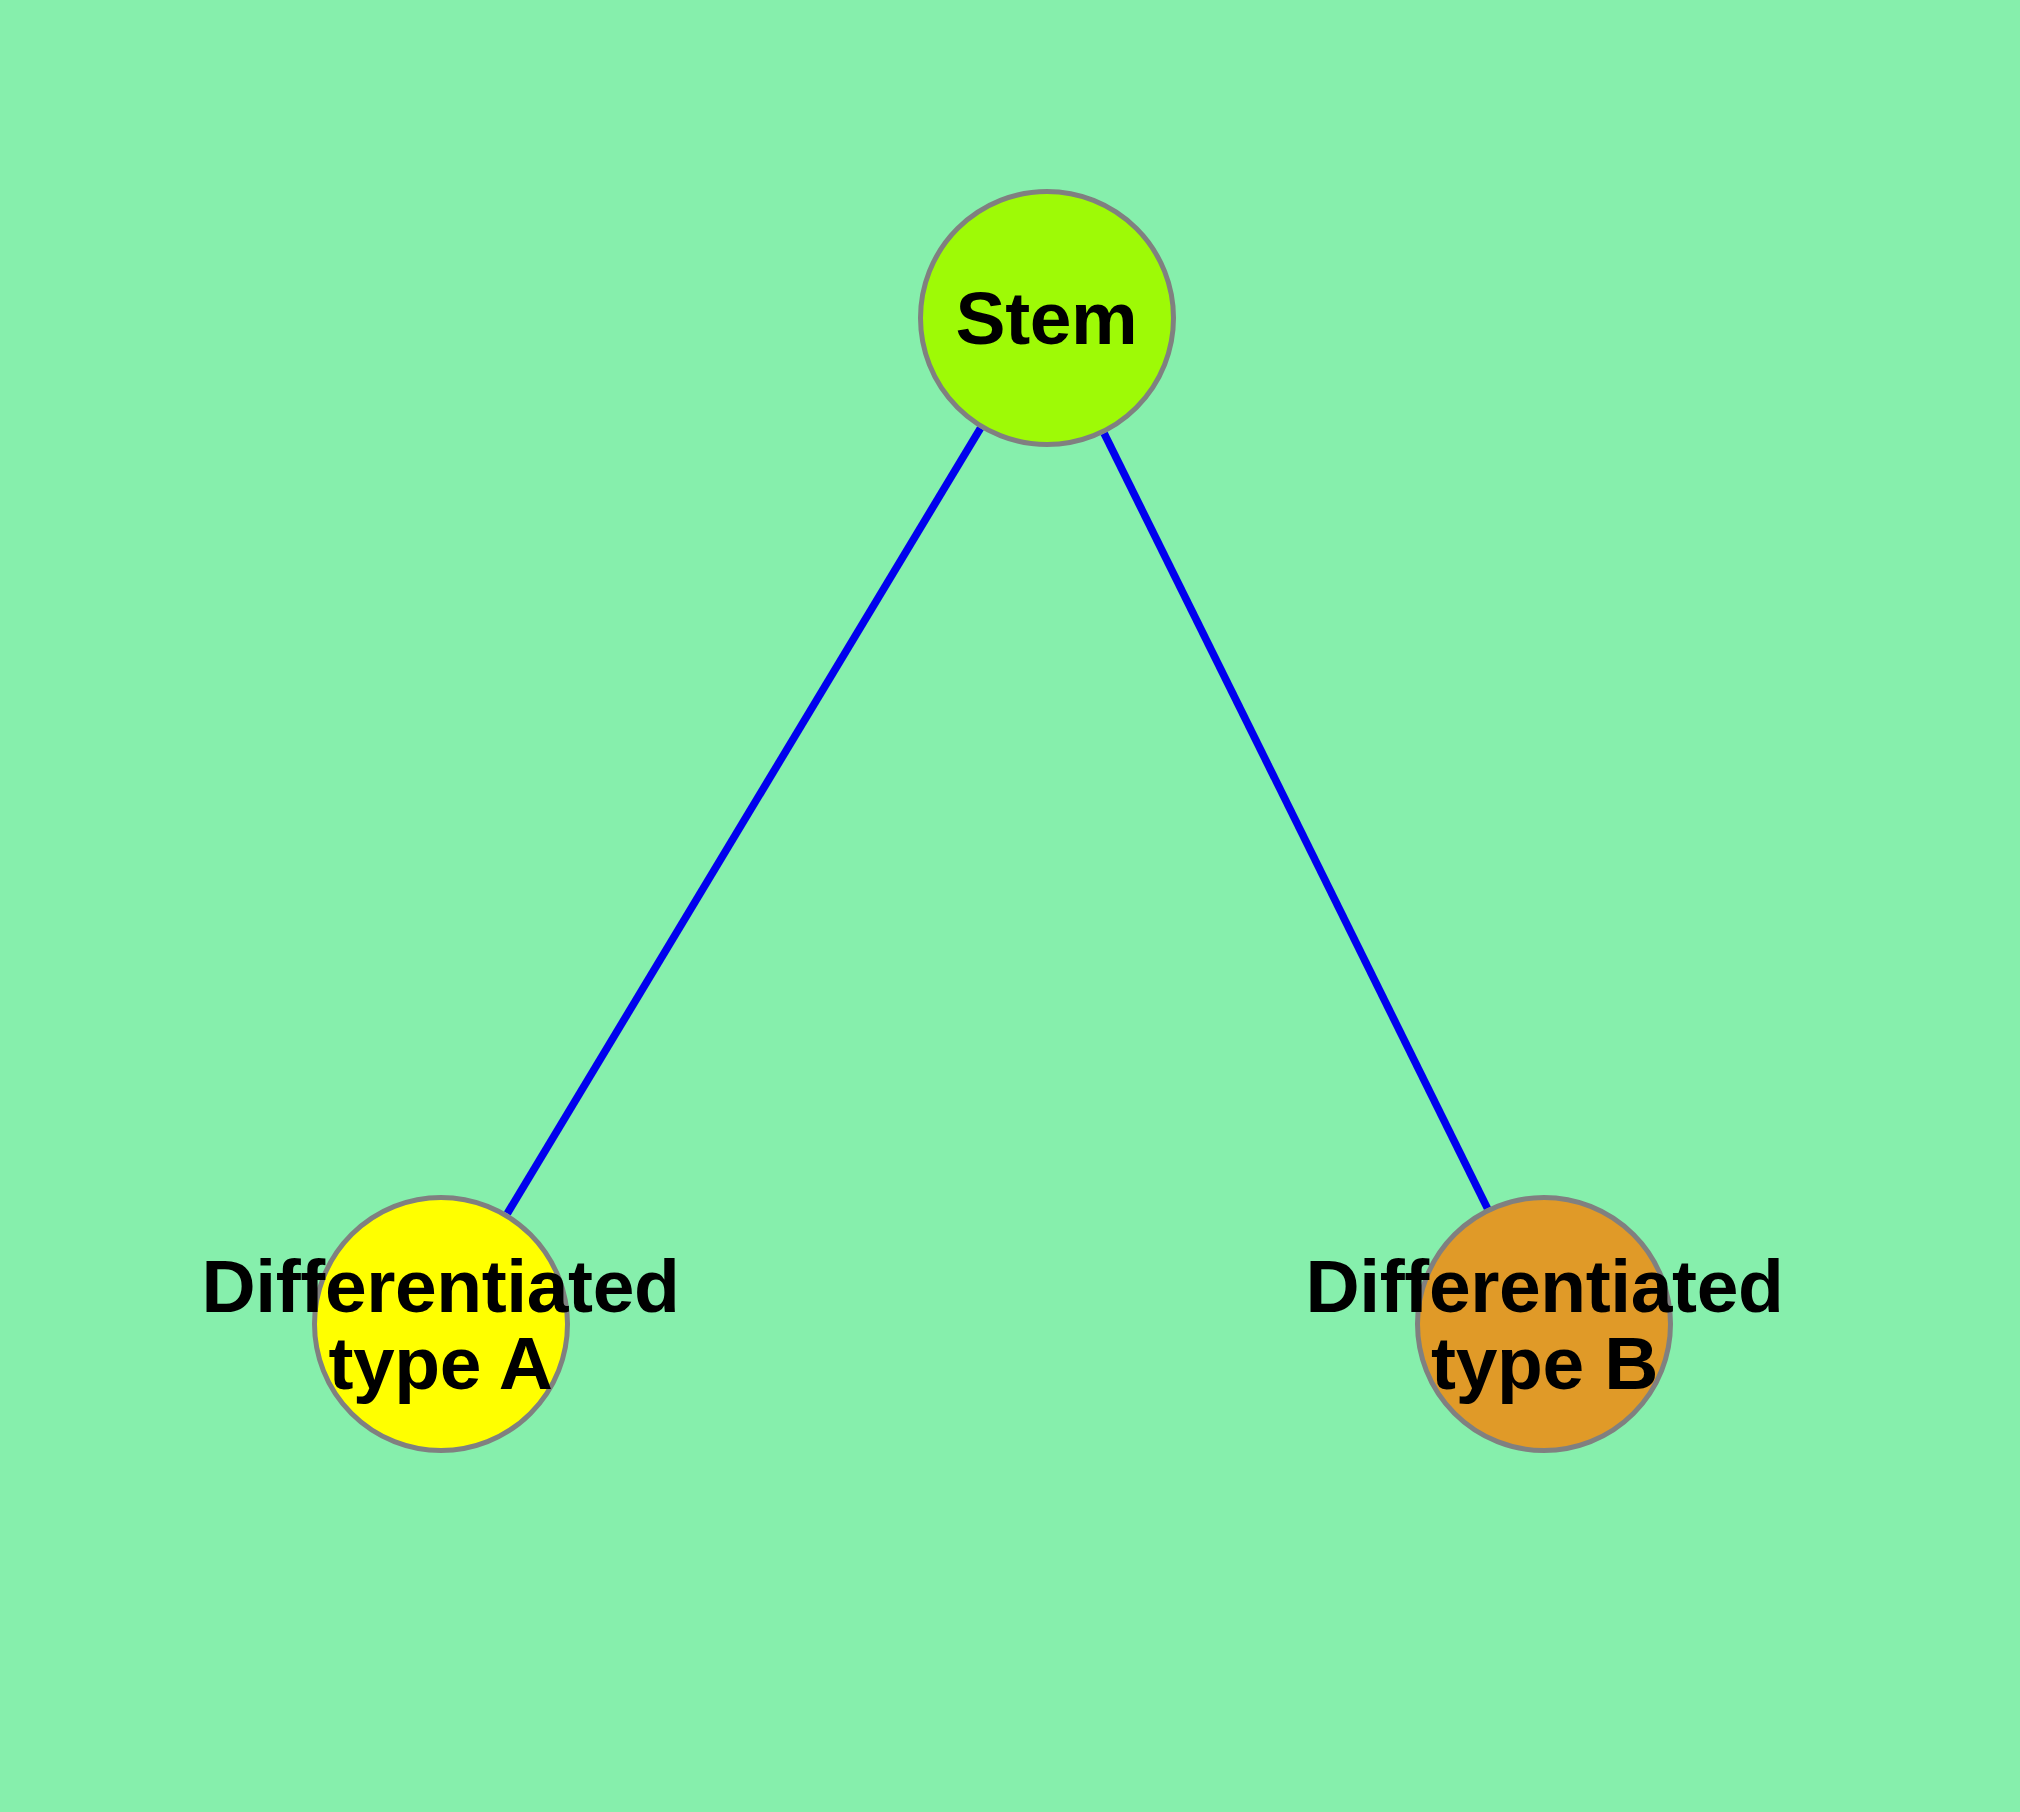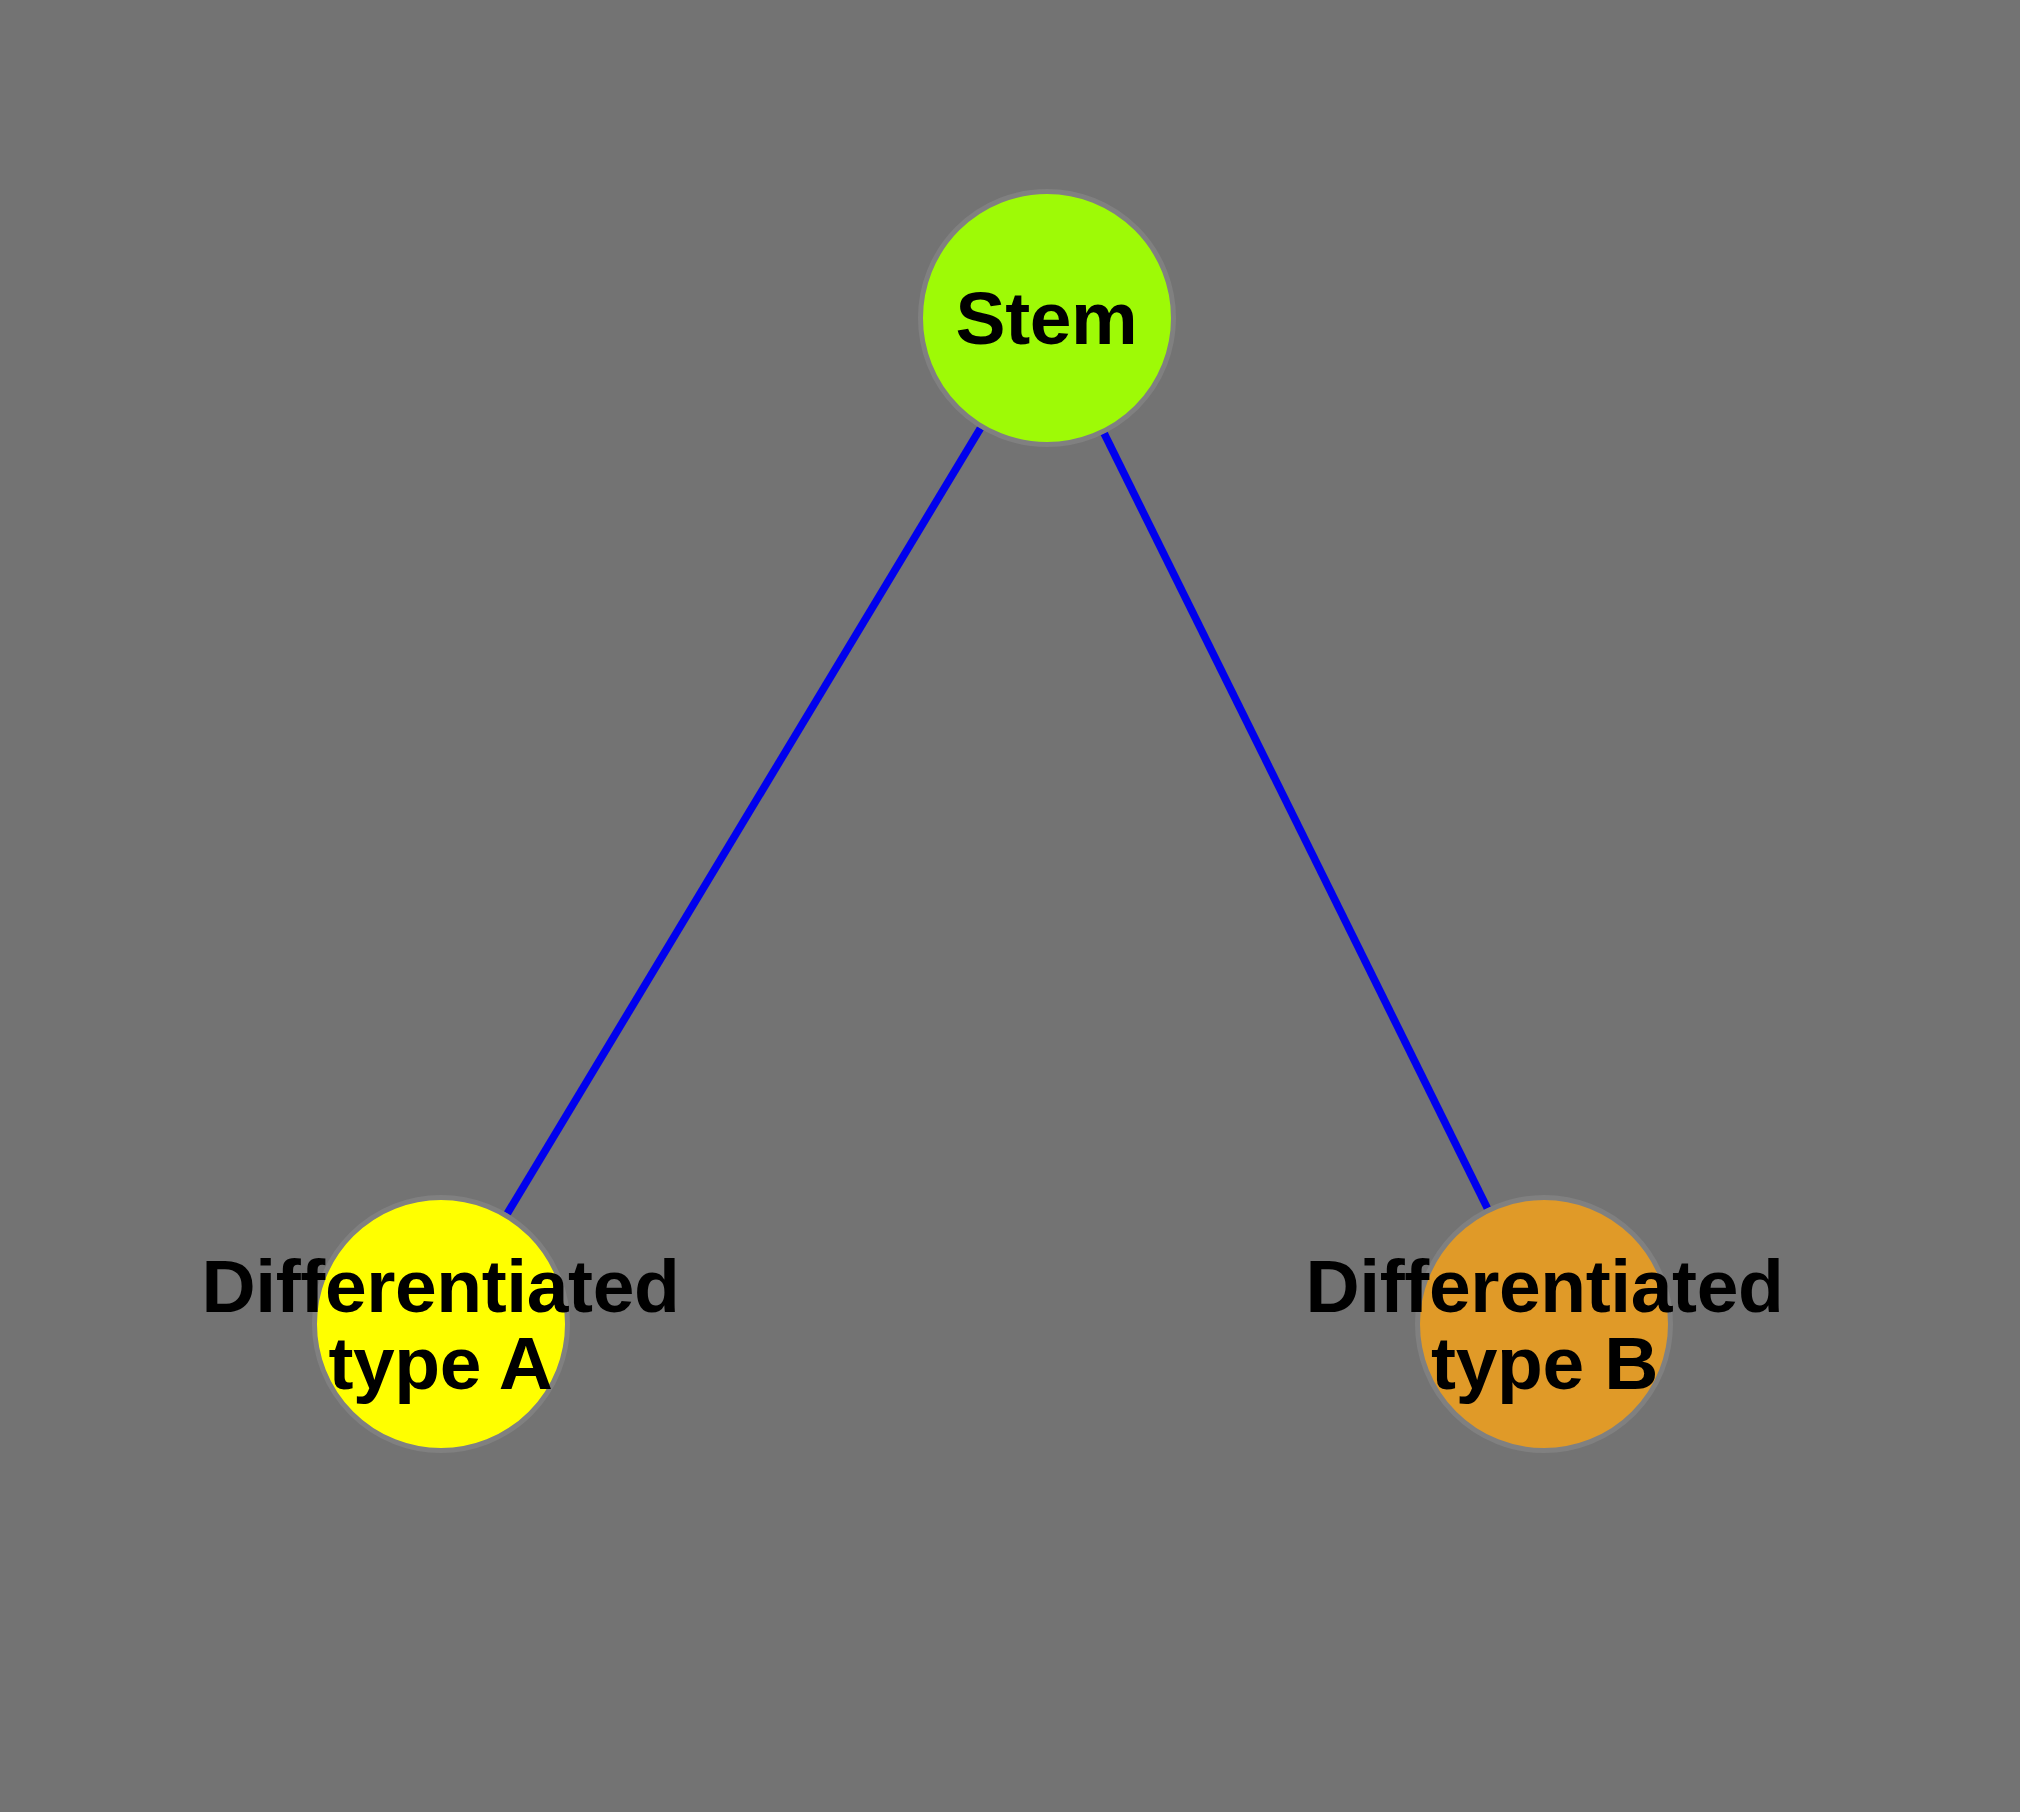--- a/index.html
+++ b/index.html
@@ -9,21 +9,21 @@
   body {
     width: 2021px;
     height: 1812px;
     overflow: hidden;
     font-family: "Liberation Sans", sans-serif;
   }
   #graph-canvas {
     position: relative;
     width: 2021px;
     height: 1812px;
-    background: #737373;
+    background: #86efac;
   }
   #edge-layer {
     position: absolute;
     left: 0;
     top: 0;
     width: 2021px;
     height: 1812px;
   }
   .graph-node {
     position: absolute;

